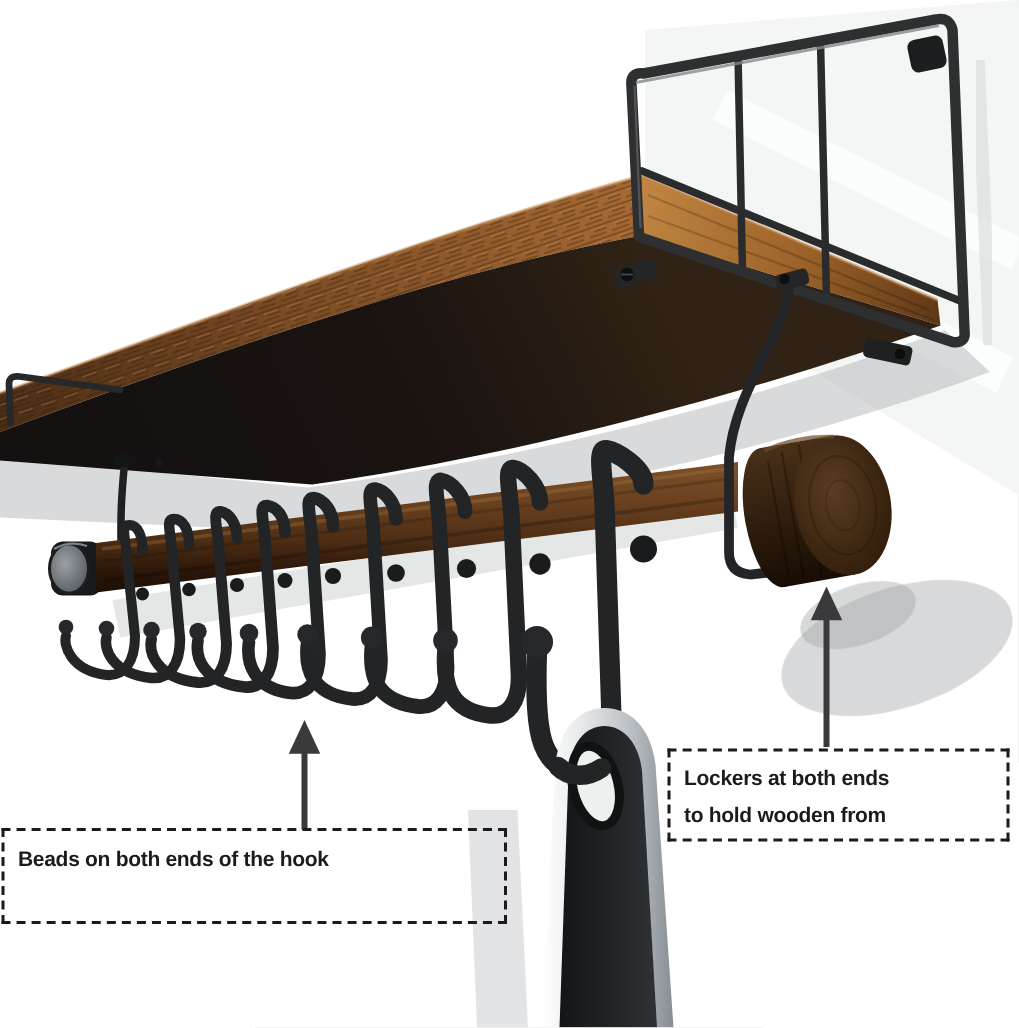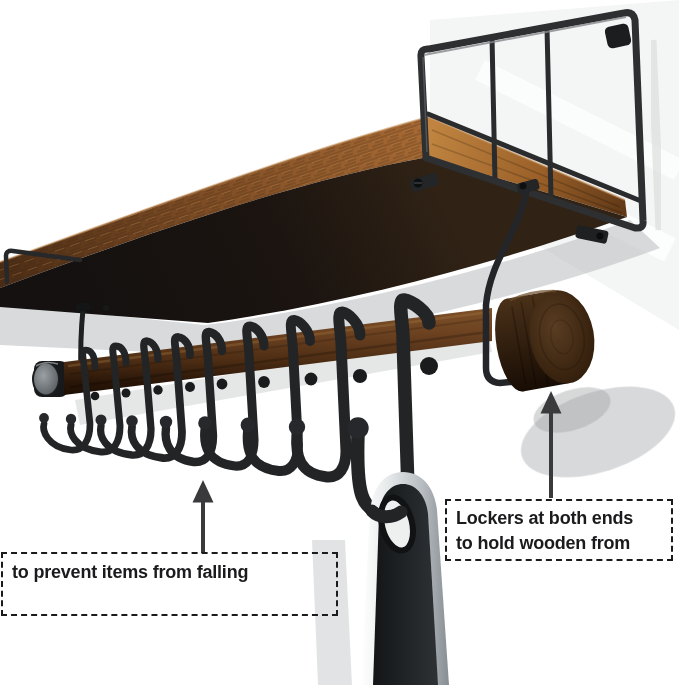--- a/index.html
+++ b/index.html
@@ -6,21 +6,21 @@
   #stage{
     position:relative;width:679px;height:685px;overflow:hidden;
     background:var(--c-wall,#fff);
     font-family:"Liberation Sans", sans-serif;
   }
   #scene{position:absolute;left:0;top:0;}
   .callout{
     position:absolute;box-sizing:border-box;
     border:2.5px dashed var(--c-border,#1b1b1d);
     color:var(--c-text,#1b1b1d);
-    font-weight:700;font-size:18px;line-height:24.5px;
+    font-weight:700;font-size:14px;line-height:24.5px;
     white-space:nowrap;letter-spacing:-0.2px;
   }
   #callout-beads{left:1px;top:552px;width:337px;height:64px;padding:6px 4px 4px 9px;}
   #callout-lockers{left:445px;top:499px;width:228px;height:62px;padding:5px 4px 4px 9px;}
 </style>
 </head>
 <body>
 
 <div id="stage" style="--c-wall: #ffffff; --c-text: #1b1b1d; --c-border: #1b1b1d; --c-arrow: #3a3a3d; --c-wood-band-dark: #4a2c15; --c-wood-band-mid: #7b4b24; --c-wood-band-light: #a86a34; --c-strip-light: #c08440; --c-strip-dark: #5f3817; --c-underside: #1b1410; --c-metal: #2d2f31; --c-hook: #222426; --c-rod-light: #7d5129; --c-rod-dark: #1d0f05; --c-cap-face: #5a3d22; --c-cap-dark: #160b03; --c-utensil-silver: #e7eaeb; --c-utensil-dark: #2e3234;">
 
@@ -206,20 +206,20 @@
 
   <g fill="var(--c-arrow,#3a3a3d)">
     <rect x="201" y="501" width="4" height="52"></rect>
     <polygon points="203,480 192.5,502.5 213.5,502.5"></polygon>
     <rect x="549" y="411" width="4" height="87"></rect>
     <polygon points="551,391 540.5,413.5 561.5,413.5"></polygon>
   </g>
 </svg>
 
 <div id="callout-beads" class="callout">
-  <div>to prevent items from falling</div>
+  <div>Beads on both ends of the hook</div>
 </div>
 <div id="callout-lockers" class="callout">
   <div>Lockers at both ends</div>
   <div>to hold wooden from</div>
 </div>
 
 </div>
 
 </body></html>

